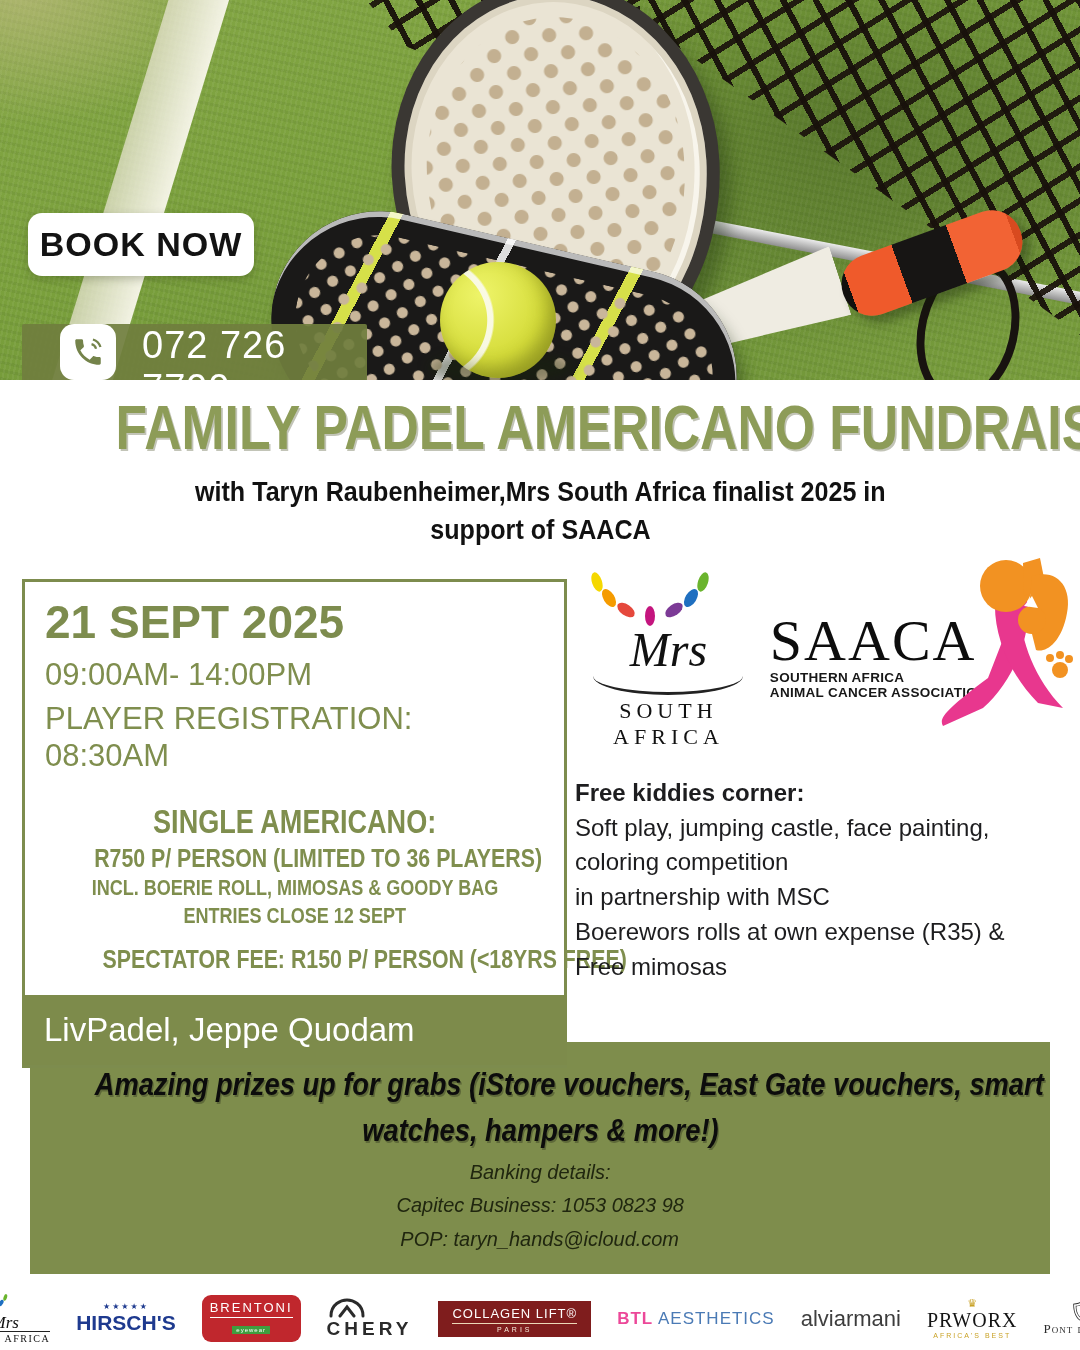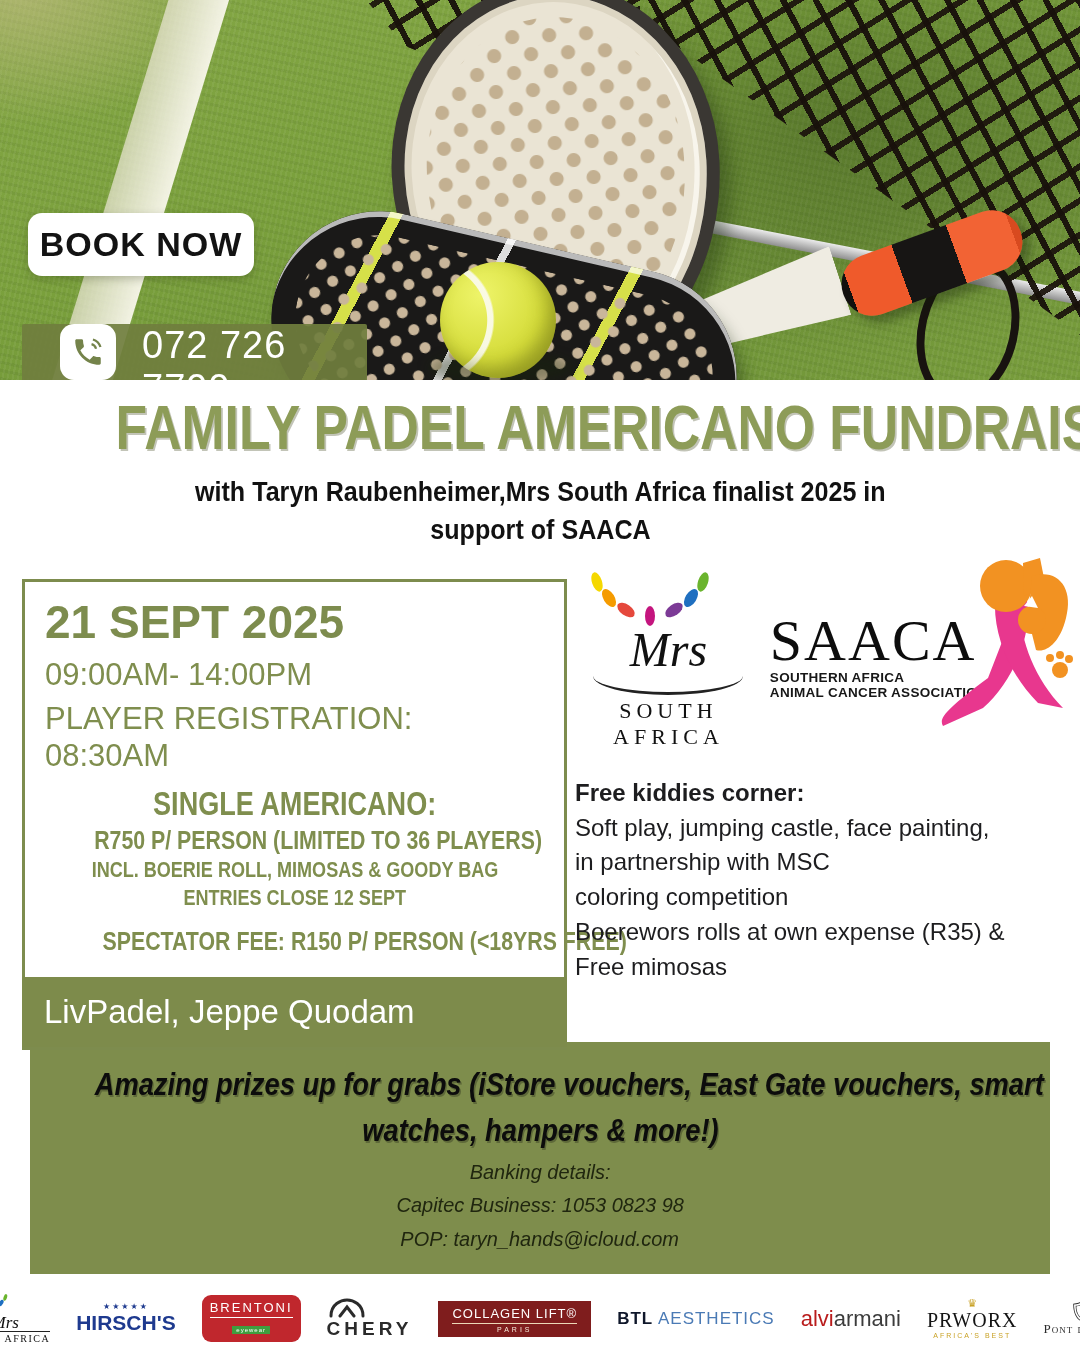--- a/index.html
+++ b/index.html
@@ -79,21 +79,21 @@
       text-shadow:2px 2px 0 rgba(80,85,50,.35);}
   .subtitle{margin-top:14px;text-align:center;font-weight:700;color:#111;line-height:1.4;}
   .subtitle span{display:inline-block;transform:scaleX(.93);font-size:27px;white-space:nowrap;}
 
   
   .main{position:relative;height:478px;margin-top:14px;}
   .event-box{position:absolute;left:22px;top:15px;width:545px;box-sizing:border-box;
       border:3px solid #7d8c4e;background:#fff;padding:14px 20px 0;}
   .ev-date{font-size:46px;font-weight:700;color:#7d8c4e;line-height:1.15;}
   .ev-line{font-size:31px;color:#7f8e4e;margin-top:7px;line-height:1.2;}
-  .ev-center{text-align:center;margin-top:10px;color:#7f8e4e;}
+  .ev-center{text-align:center;margin-top:28px;color:#7f8e4e;}
   .cond{display:inline-block;transform:scaleX(.82);transform-origin:center;white-space:nowrap;font-weight:700;}
   .ev-format{font-size:33px;line-height:1.2;}
   .ev-price{font-size:26px;line-height:1.25;}
   .ev-small{font-size:22px;line-height:1.25;}
   .ev-spectator{font-size:26px;margin-top:14px;line-height:1.25;}
   .venue-bar{margin:19px -20px 0 -20px;position:relative;left:-3px;width:545px;box-sizing:border-box;
       background:#7d8b4b;color:#ffffff;font-size:33px;padding:16px 22px;}
   .right-col{position:absolute;left:575px;top:0;width:485px;}
   .logo-row{display:flex;align-items:flex-start;}
   
@@ -127,24 +127,24 @@
   .sp-hirschs .stars{font-size:8px;color:#1e3a8f;letter-spacing:2px;line-height:1;}
   .sp-hirschs .hlabel{font-size:21px;font-weight:800;color:#1e3a8f;}
   .sp-brentoni{background:#c0272d;padding:5px 8px 6px;border-radius:9px;}
   .sp-brentoni .blabel{color:#fff;font-size:13px;letter-spacing:2px;border-bottom:1px solid #fff;padding-bottom:2px;}
   .sp-brentoni .btag{display:inline-block;background:#3f9e3f;color:#fff;font-size:6px;padding:1px 4px;margin-top:2px;letter-spacing:1px;}
   .sp-chery .clabel{font-size:19px;letter-spacing:4px;color:#2b2b2b;font-weight:600;}
   .sp-collagen{background:#7f1d1d;padding:5px 14px 4px;}
   .sp-collagen .col1{color:#fff;font-size:13px;letter-spacing:1px;border-bottom:1px solid #ecd9b8;padding-bottom:2px;}
   .sp-collagen .col2{color:#f7eddc;font-size:7px;letter-spacing:3px;margin-top:2px;}
   .sp-btl{font-size:17px;letter-spacing:1px;}
-  .sp-btl .btl-b{font-weight:800;color:#0f172a;}
+  .sp-btl .btl-b{font-weight:800;color:#ec4899;}
   .sp-btl .btl-r{color:#4a7ab5;}
   .sp-alvi{font-size:22px;font-weight:500;}
-  .sp-alvi .a1{color:#b91c1c;}.sp-alvi .a2{color:#3c3c3c;}
+  .sp-alvi .a1{color:#404040;}.sp-alvi .a2{color:#3c3c3c;}
   .sp-prworx .crown{font-size:11px;color:#c9a227;line-height:1;}
   .sp-prworx .prw{font-family:"Liberation Serif", serif;font-size:20px;color:#141414;letter-spacing:1px;}
   .sp-prworx .prw-sub{font-size:7px;letter-spacing:2px;color:#c9a227;}
   .sp-pont .crest{font-size:20px;line-height:1;color:#2b2b2b;}
   .sp-pont .pont{font-family:"Liberation Serif", serif;font-size:13px;letter-spacing:1px;color:#2b2b2b;font-variant:small-caps;}
 
   svg{display:block;}
 </style>
 </head>
 <body>
@@ -239,22 +239,22 @@
               <circle cx="122" cy="100" r="4" fill="#f29222"></circle>
               <circle cx="132" cy="97" r="4" fill="#f29222"></circle>
               <circle cx="141" cy="101" r="4" fill="#f29222"></circle>
             </svg>
           </div>
         </div>
       </div>
       <div class="kiddies">
         <div class="k-head">Free kiddies corner:</div>
         <div>Soft play, jumping castle, face painting,</div>
+        <div>coloring competition</div>
         <div>in partnership with MSC</div>
-        <div>coloring competition</div>
         <div>Boerewors  rolls  at  own  expense  (R35)  &amp;</div>
         <div>Free mimosas</div>
       </div>
     </div>
   </div>
 
   <div class="banner">
     <div class="b-head"><span>Amazing prizes up for grabs (iStore vouchers, East Gate vouchers, smart</span></div>
     <div class="b-head"><span>watches, hampers &amp; more!)</span></div>
     <div class="b-small"><span>Banking details:</span></div>

